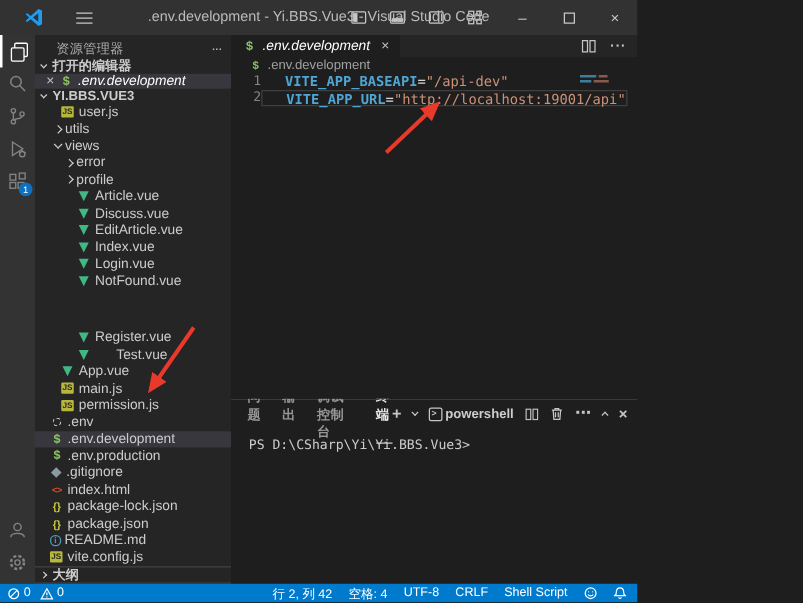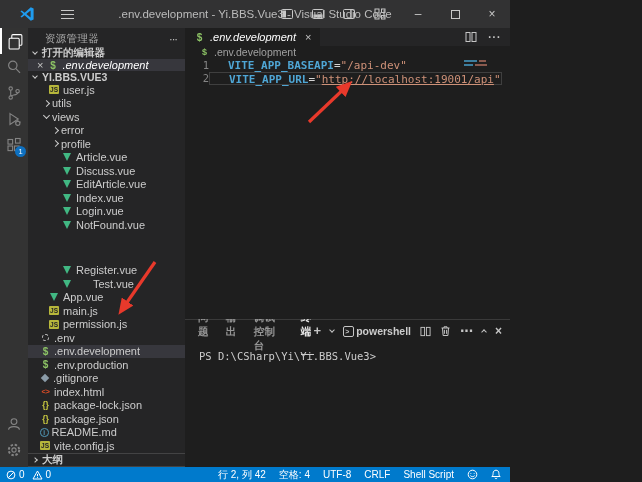--- a/index.html
+++ b/index.html
@@ -63,21 +63,21 @@
   .tab-actions { margin-left:auto; display:flex; align-items:center; gap:10px; padding-right:10px; color:#C5C5C5; }
   .breadcrumb { height:12px; background:#1E1E1E; display:flex; align-items:center; gap:4px; padding-left:14px; font-size:10.5px; color:#A0A0A0; }
   .code { flex:1; background:#1E1E1E; font-family:"DejaVu Sans Mono","Liberation Mono",monospace; font-size:11px; position:relative; padding-top:1px; }
   .code-line { display:flex; height:13px; line-height:13px; }
   .gutter { width:24px; text-align:right; color:#858585; font-size:10.5px; flex:none; }
   .line-content { flex:1; padding-left:19px; margin-right:13px; white-space:pre; }
   .code-line.current .line-content { border:1px solid #3F3F3F; }
   .tok-var { color:#4FA6D5; font-weight:bold; }
   .tok-op { color:#D4D4D4; }
   .tok-str { color:#CE9178; }
-  .tok-link { color:#CE9178; text-decoration:underline; }
+  .tok-link { color:#CE9178; }
   .minimap { position:absolute; top:2px; right:16px; width:30px; }
   .minimap .mrow { display:flex; gap:2px; margin-bottom:2px; }
   .minimap i { display:block; height:2px; }
   
   .panel { height:148px; background:#1E1E1E; border-top:1px solid #3A3A3A; display:flex; flex-direction:column; }
   .panel-header { height:22px; display:flex; align-items:center; padding:0 8px 0 13px;font-weight:bold; }
   .ptabs { display:flex; gap:15px; font-size:10.5px; letter-spacing:.3px; }
   .ptab { color:#969696; padding:3px 0 2px; }
   .ptab.active { color:#E7E7E7; border-bottom:1px solid #CCCCCC; }
   .panel-actions { margin-left:auto; display:flex; align-items:center; gap:9px; color:#C5C5C5; }

